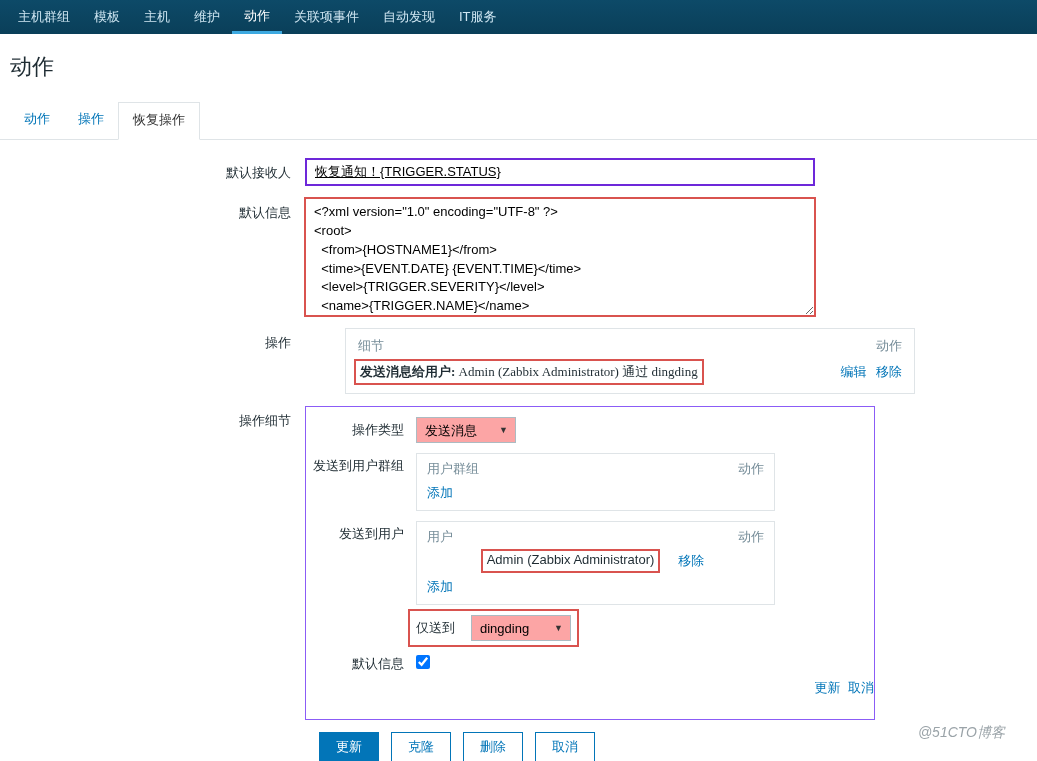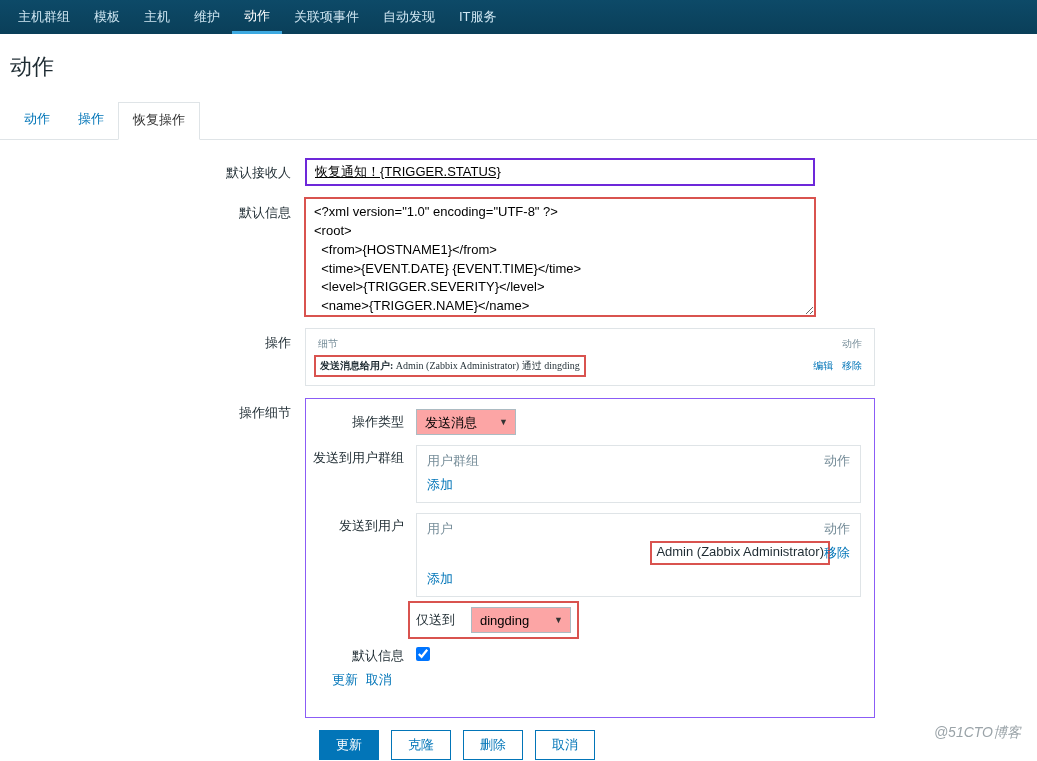--- a/index.html
+++ b/index.html
@@ -12,41 +12,41 @@
     .page-title { font-size:22px; padding:18px 10px 20px 10px; font-weight:normal;}
     .subtabs { border-bottom:1px solid #dfe4e7; padding-left:10px; display:flex; gap:0; }
     .subtab { padding:8px 14px 10px; color:#0275b8; cursor:pointer; font-size:13px;}
     .subtab.active { color:#333; border:1px solid #dfe4e7; border-bottom:1px solid #fff; margin-bottom:-1px; background:#fff;}
     .form-area { padding:18px 10px 10px 10px; }
     .form-row { display:flex; margin-bottom:12px; align-items:flex-start;}
     .form-label { width:295px; text-align:right; padding-right:14px; padding-top:6px; color:#1f2c33;}
     .text-input { width:510px; height:28px; border:2px solid #6d28d9; padding:4px 8px; font-size:13px;text-decoration:underline;}
     .textarea { width:510px; height:118px; border:1px solid #acbbc2; padding:4px 8px; font-family: Arial, sans-serif; font-size:13px; line-height:1.45; resize:vertical;}
     .red-box { outline:2px solid #d9534f; outline-offset:-1px; }
-    .ops-box { width:570px; border:1px solid #dfe4e7; padding:8px 12px 10px; font-size:10px;}
+    .ops-box { width:570px; border:1px solid #dfe4e7; padding:8px 12px 10px; font-size:13px;margin-left:40px;}
     .ops-header { display:flex; justify-content:space-between; color:#768d99; margin-bottom:6px;}
     .ops-row { display:flex; justify-content:space-between; align-items:center;}
     .link { color:#0275b8; cursor:pointer;}
     .link + .link { margin-left:6px; }
     .inner-form { width:570px; border:1px solid #8b5cf6; padding:10px 0 6px 0;}
     .inner-row { display:flex; align-items:flex-start; margin-bottom:10px;}
     .inner-label { width:110px; text-align:right; padding-right:12px; padding-top:4px; color:#1f2c33;}
     .select { height:26px; border:1px solid #acbbc2; background:#fca5a5; padding:2px 22px 2px 8px; font-size:13px; appearance:none; -webkit-appearance:none; position:relative; min-width:100px;}
     .select-wrap { position:relative; display:inline-block;}
     .select-wrap::after{ content:"▼"; font-size:9px; color:#333; position:absolute; right:8px; top:50%; transform:translateY(-50%); pointer-events:none;}
-    .list-box { width:445px; border:1px solid #dfe4e7; padding:6px 10px 8px;}
+    .list-box { width:359px; border:1px solid #dfe4e7; padding:6px 10px 8px;}
     .list-head { display:flex; justify-content:space-between; color:#768d99; margin-bottom:4px;}
-    .list-entry { display:flex; justify-content:flex-end; padding:2px 0;}
+    .list-entry { display:flex; justify-content:center; padding:2px 0;gap:24px;}
     .add-link { margin-top:6px;}
     .checkbox { width:14px; height:14px; vertical-align:middle;}
-    .detail-buttons { margin-left:110px; margin-top:-4px; margin-bottom:22px;}
+    .detail-buttons { margin-left:110px; margin-top:-4px; margin-bottom:16px;text-align:right;}
     .bottom-buttons { margin-left:309px; margin-top:12px; display:flex; gap:12px;}
     .btn { height:30px; padding:0 16px; font-size:13px; border:1px solid #0275b8; background:#fff; color:#0275b8; cursor:pointer;}
     .btn.primary { background:#0275b8; color:#fff;}
-    .watermark { position:absolute; right:16px; top:724px; color:#9aa3a8; font-size:14px; font-style:italic;}
+    .watermark { position:absolute; right:32px; top:724px; color:#9aa3a8; font-size:14px; font-style:italic;}
     .body-wrap { position:relative; }
     .redbox-ops { border:2px solid #d9534f; padding:2px 4px; display:inline-block; margin:-2px -4px;font-family:Liberation Serif, serif;}
     .redbox-user { outline:2px solid #d9534f; padding:1px 4px; margin:-1px -4px; display:inline-block;}
     .redbox-send { outline:2px solid #d9534f; padding:4px 6px; margin:-4px -6px; display:inline-flex; align-items:center; gap:16px;}
   </style>
 </head>
 <body>
 <div class="body-wrap">
 
 <div class="topnav">

